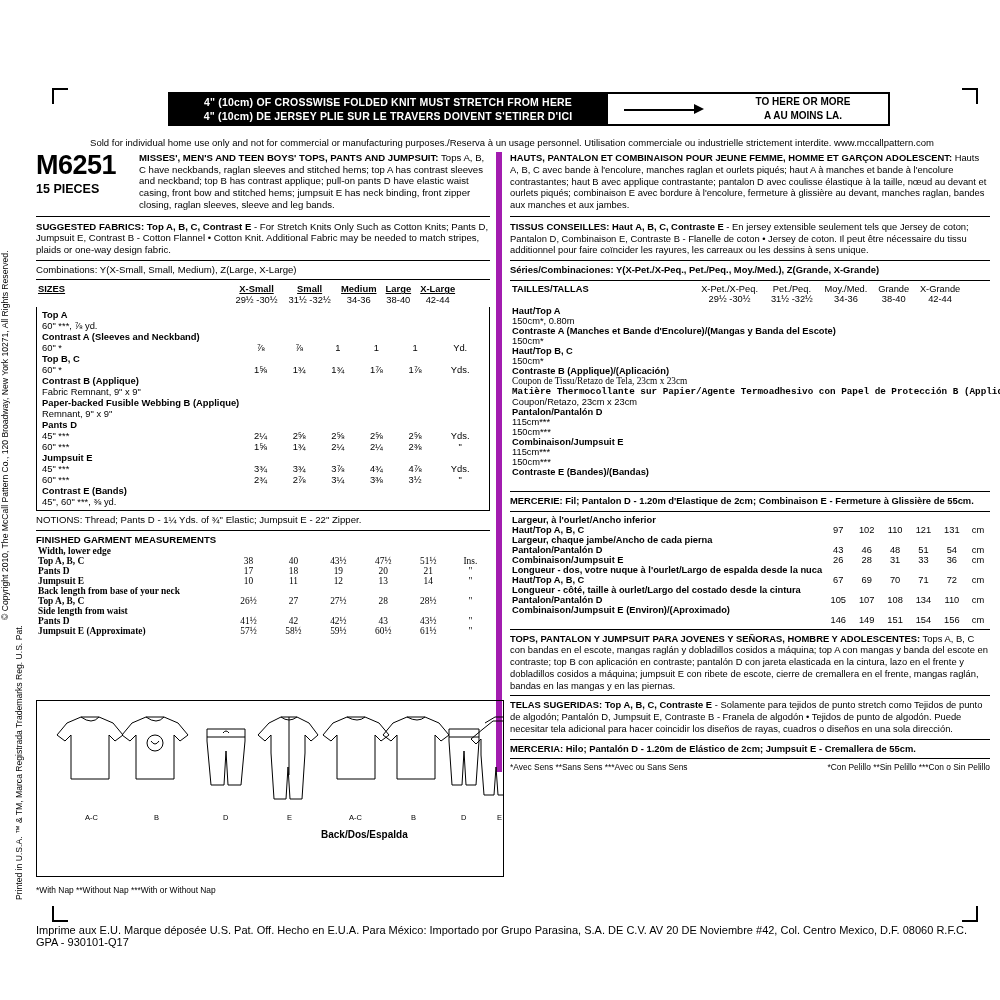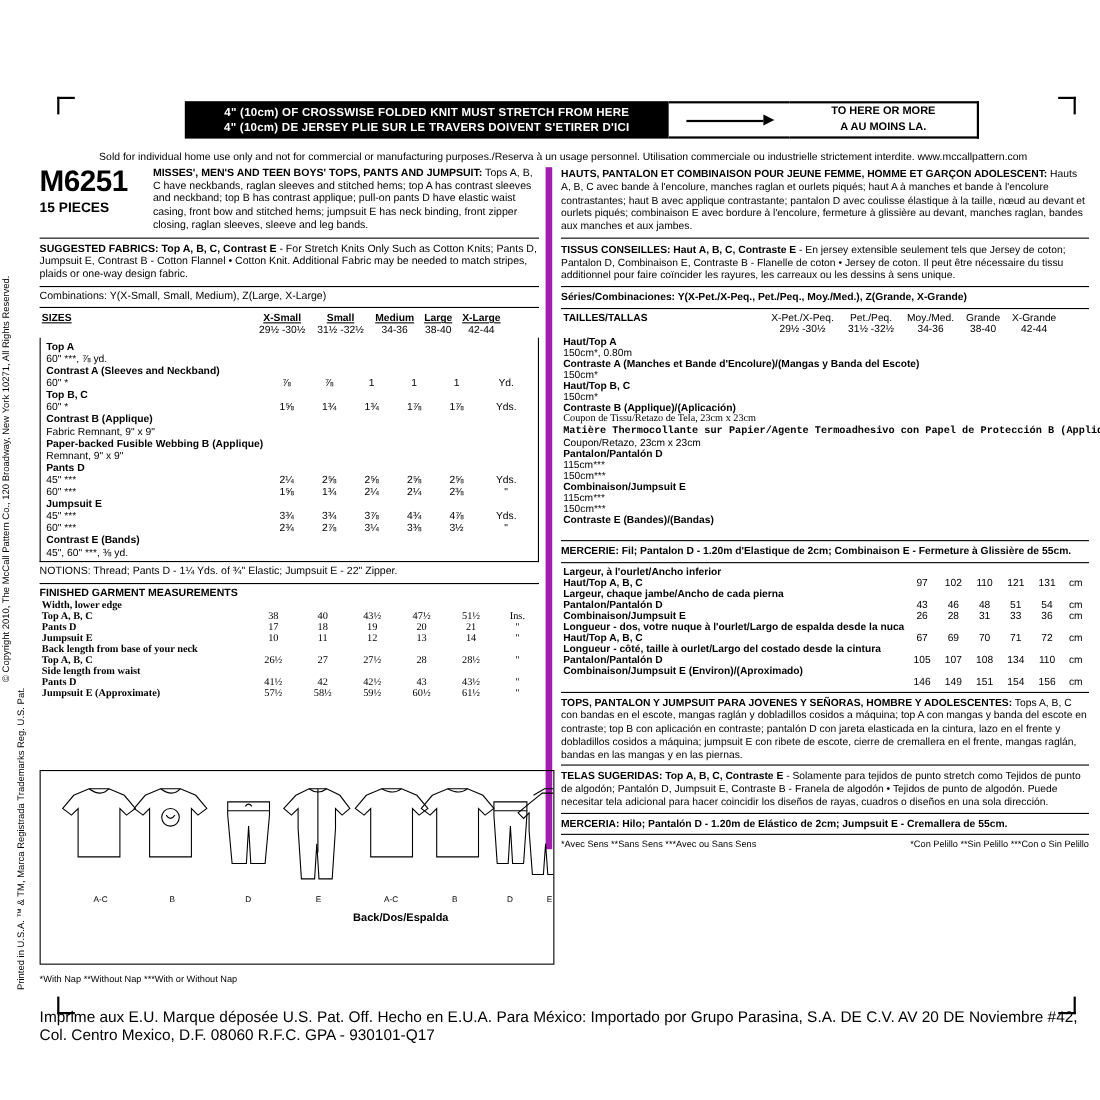--- a/index.html
+++ b/index.html
@@ -56,21 +56,21 @@
   .figs{position:absolute;left:0;top:4px;width:466px;height:120px;}
   .figcap{position:absolute;top:128px;width:466px;font-size:10px;font-weight:bold;}
   .fc1{left:52px;}
   .fc2{left:284px;}
   .napnote{position:absolute;left:36px;top:885px;font-size:8.4px;}
 
   
   .vleft{position:absolute;left:0px;top:150px;width:470px;transform-origin:0 0;transform:rotate(-90deg) translate(-470px,0);font-size:8.6px;white-space:nowrap;}
   .vleft2{position:absolute;left:14px;top:430px;width:470px;transform-origin:0 0;transform:rotate(-90deg) translate(-470px,0);font-size:8.6px;white-space:nowrap;}
 
-  .footer{position:absolute;left:36px;bottom:52px;width:954px;font-size:14px;}
+  .footer{position:absolute;left:36px;bottom:52px;width:954px;font-size:11px;}
   .rsec{font-size:9.4px;line-height:1.25;}
 </style>
 </head>
 <body>
 
 <div class="page">
 
   <div class="corner c-tl"></div>
   <div class="corner c-tr"></div>
   <div class="corner c-bl"></div>

